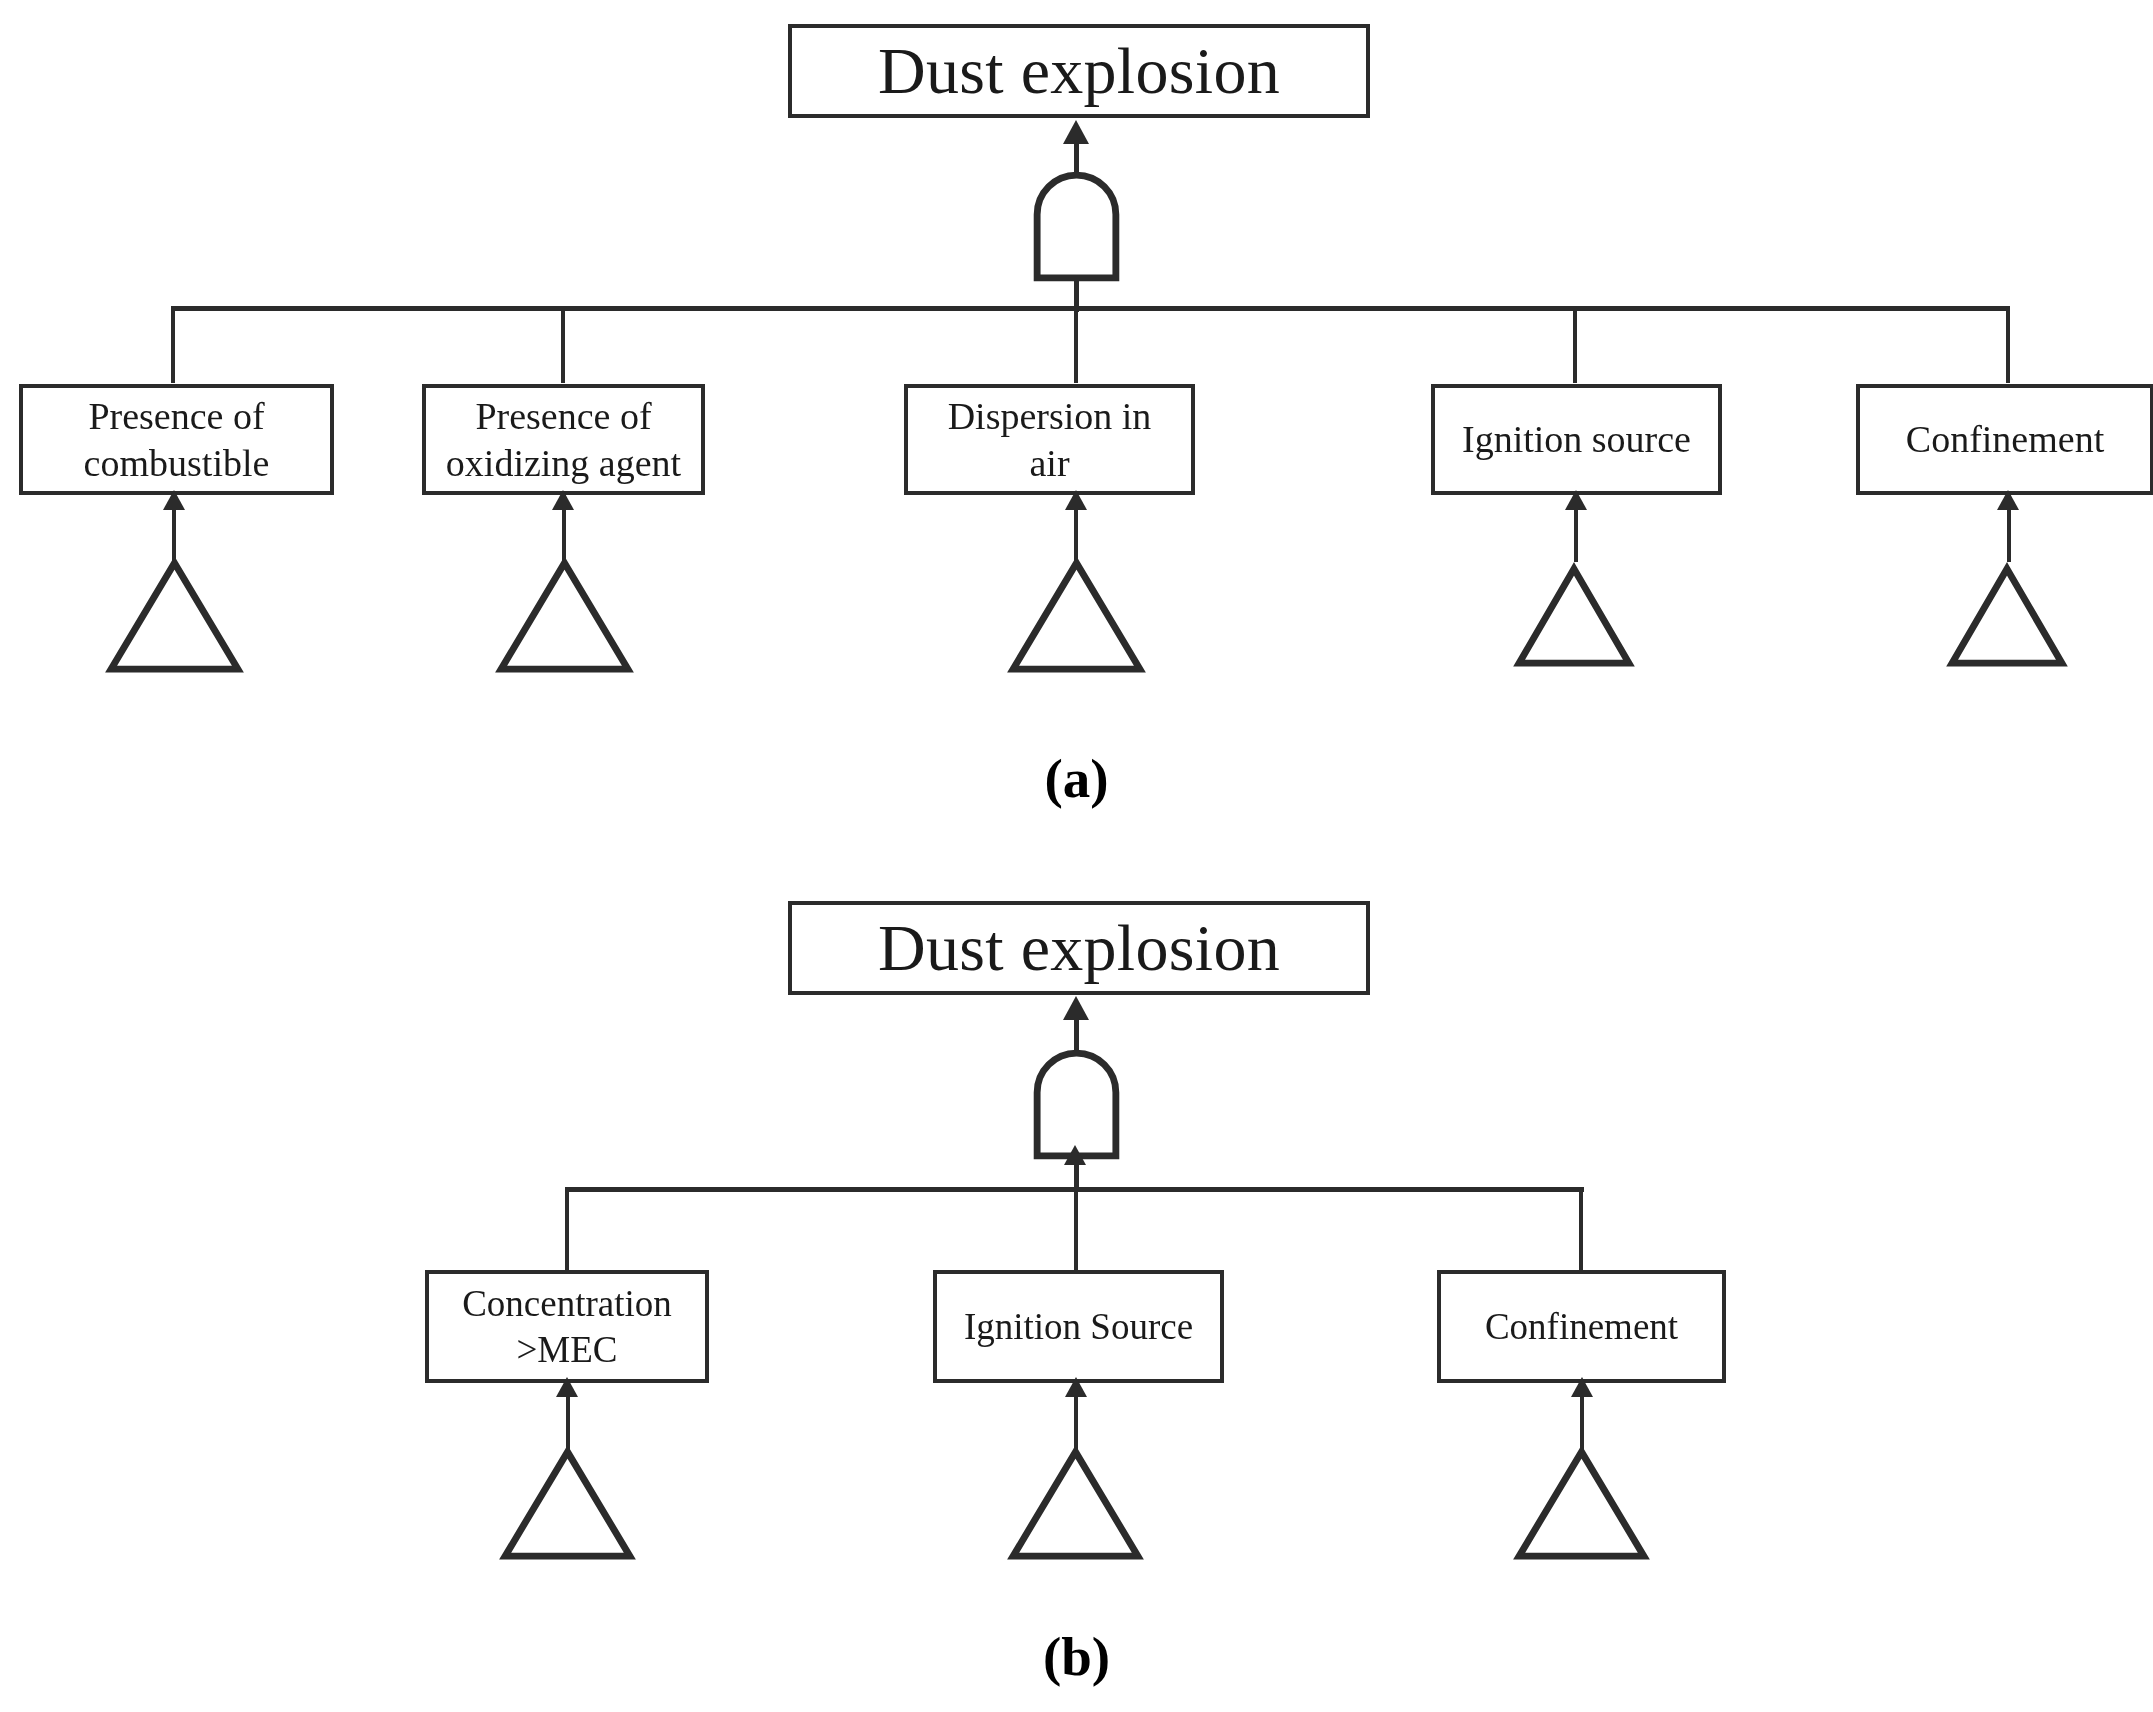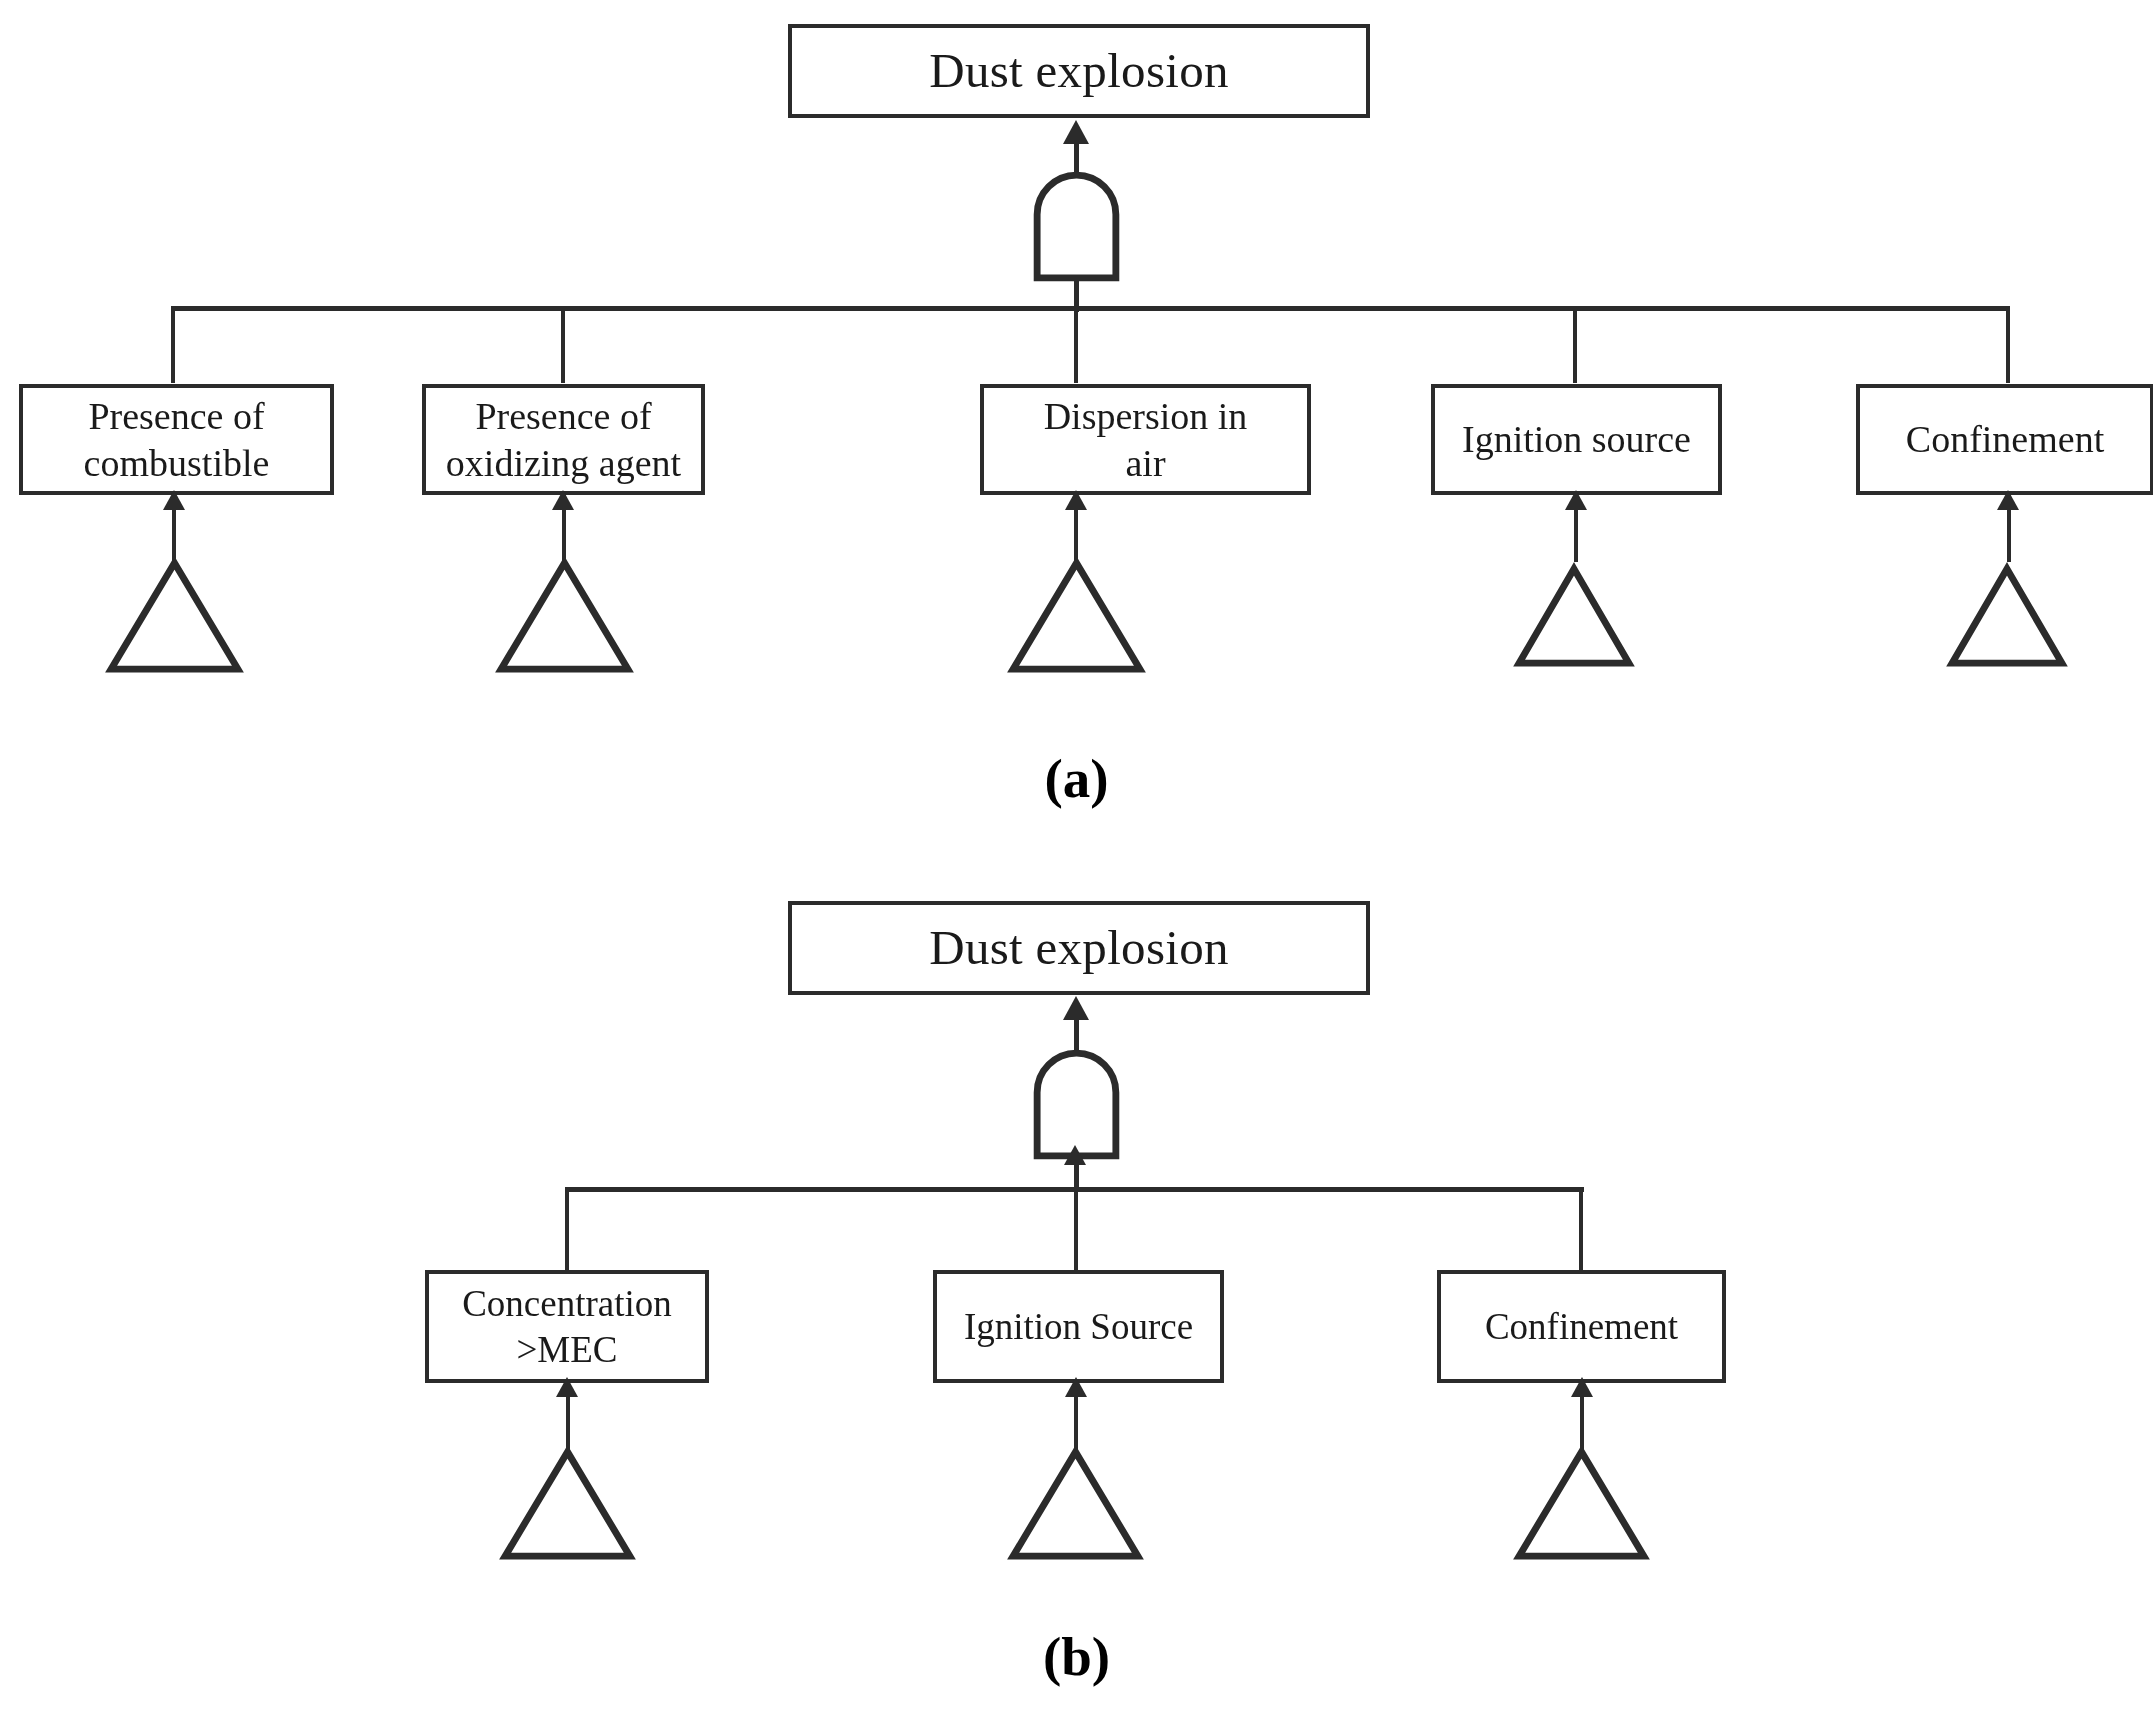--- a/index.html
+++ b/index.html
@@ -32,21 +32,21 @@
     border: 4.3px solid #2b2b2b;
     background: #ffffff;
     display: flex;
     align-items: center;
     justify-content: center;
     text-align: center;
     line-height: 1.22;
     white-space: pre-line;
   }
   .box.top-event {
-    font-size: 49px;
+    font-size: 66px;
     letter-spacing: 0.3px;
   }
   .box.basic-event {
     font-size: 38px;
   }
   .box.basic-event.b-panel {
     font-size: 37px;
   }
   
   .vline {
@@ -124,21 +124,21 @@
     <div class="vline thin" style="left:171px; top:306px; height:77px;"></div>
     <div class="vline thin" style="left:561px; top:306px; height:77px;"></div>
     <div class="vline thin" style="left:1074px; top:306px; height:77px;"></div>
     <div class="vline thin" style="left:1573px; top:306px; height:77px;"></div>
     <div class="vline thin" style="left:2006px; top:306px; height:77px;"></div>
 
     <div class="box basic-event" style="left:19px; top:384px; width:315px; height:111px;">Presence of
 combustible</div>
     <div class="box basic-event" style="left:422px; top:384px; width:283px; height:111px;">Presence of
 oxidizing agent</div>
-    <div class="box basic-event" style="left:980px; top:384px; width:331px; height:111px;">Dispersion in
+    <div class="box basic-event" style="left:904px; top:384px; width:291px; height:111px;">Dispersion in
 air</div>
     <div class="box basic-event" style="left:1431px; top:384px; width:291px; height:111px;">Ignition source</div>
     <div class="box basic-event" style="left:1856px; top:384px; width:298px; height:111px;">Confinement</div>
 
     <div class="vline thin" style="left:172px; top:495px; height:67px;"></div>
     <div class="arrowhead small" style="left:163px; top:490px;"></div>
     <div class="vline thin" style="left:562px; top:495px; height:67px;"></div>
     <div class="arrowhead small" style="left:552px; top:490px;"></div>
     <div class="vline thin" style="left:1074px; top:495px; height:67px;"></div>
     <div class="arrowhead small" style="left:1065px; top:490px;"></div>

